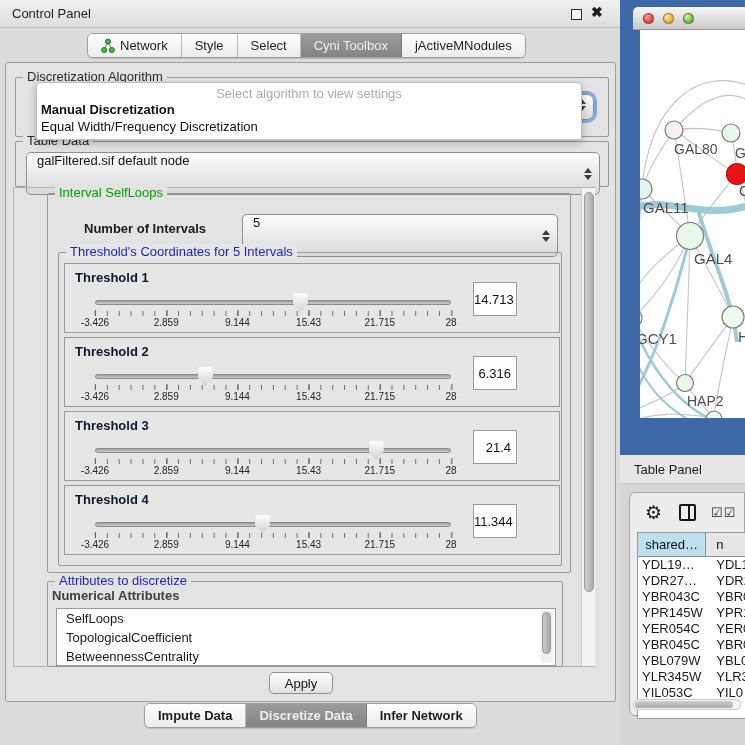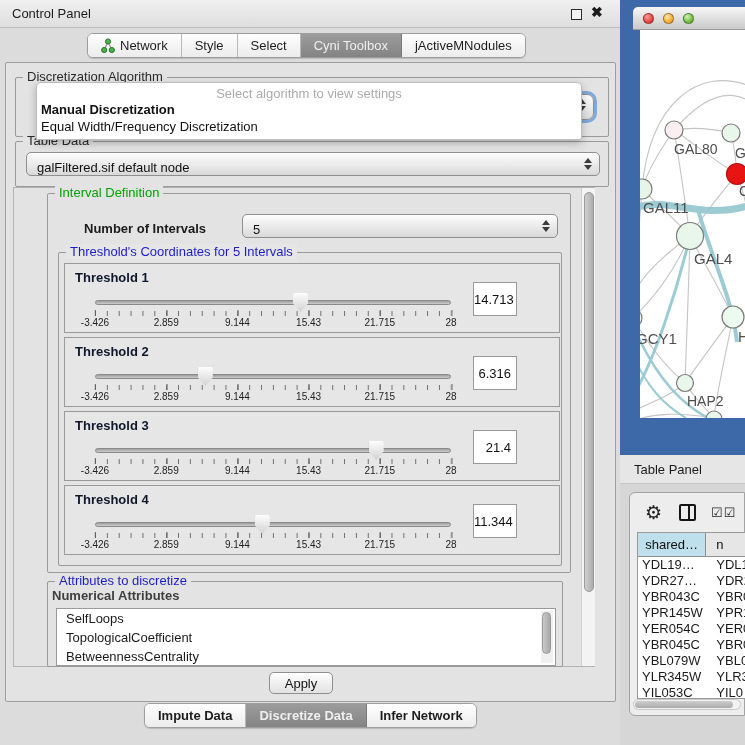--- a/index.html
+++ b/index.html
@@ -25,23 +25,23 @@
 
   .main-panel { left:5px; top:62px; width:611px; height:640px;
     border:1px solid #9E9E9E; background:#E3E3E3; border-radius:2px; }
 
   .groupbox { position:absolute; border:1px solid #9a9a9a; border-radius:2px; }
   .groupbox > .legend { position:absolute; top:-9px; left:7px; background:#E3E3E3;
     padding:0 4px; font-size:13px; color:#2a2a2a; }
   .legend.green { color:#00A300; }
   .legend.blue  { color:#1D1DC8; }
 
-  .combo { position:absolute; height:24px; border:1px solid #8f8f8f; border-radius:5px;
+  .combo { position:absolute; height:43px; border:1px solid #8f8f8f; border-radius:5px;
     background:linear-gradient(#FDFDFD,#D9D9D9); font-size:13px; color:#111;
-    display:flex; align-items:flex-end; padding-left:10px; }
+    display:flex; align-items:flex-start; padding-left:10px; }
   .combo .spin { position:absolute; right:7px; top:0; height:100%; display:flex;
     flex-direction:column; justify-content:center; gap:2px; }
   .combo .spin i { display:block; width:0; height:0; border-left:4px solid transparent; border-right:4px solid transparent; }
   .combo .spin .up { border-bottom:5px solid #3c3c3c; }
   .combo .spin .dn { border-top:5px solid #3c3c3c; }
 
   
   .popup { left:36px; top:82px; width:546px; height:58px; background:#FFFFFF;
     border:1px solid #BDBDBD; border-radius:5px 5px 2px 2px;
     box-shadow:0 3px 8px rgba(0,0,0,.25); z-index:50; }
@@ -100,21 +100,21 @@
   .tp-bar { left:620px; top:455px; width:125px; height:29px; background:#E6E6E6; border-bottom:1px solid #C6C6C6; }
   .tp-bar span { position:absolute; left:14px; top:7px; font-size:13px; color:#1c1c1c; }
   .tp-gap { left:620px; top:484px; width:125px; height:261px; background:#D6D6D6; }
   .tp-box { left:629px; top:492px; width:116px; height:224px; background:#EDEDED;
     border:1px solid #A3A3A3; border-radius:6px 0 0 6px; }
   .tp-toolbar { position:absolute; left:0; top:4px; width:100%; height:30px; display:flex; align-items:center; }
   .gear { font-size:19px; color:#1f1f1f; margin-left:15px; }
   .col-icon { width:17px; height:17px; border:2px solid #151515; border-radius:2px; margin-left:17px; position:relative; }
   .col-icon::after { content:""; position:absolute; left:50%; top:0; width:2px; height:100%; background:#151515; }
   .checks { font-size:13px; color:#1f1f1f; margin-left:15px; letter-spacing:1px; }
-  .tp-table { position:absolute; left:7px; top:39px; width:109px; height:167px; background:#fff; border:1px solid #9a9a9a; border-right:none; overflow:hidden; }
+  .tp-table { position:absolute; left:7px; top:39px; width:109px; height:187px; background:#fff; border:1px solid #9a9a9a; border-right:none; overflow:hidden; }
   .tp-head { display:flex; height:24px; }
   .tp-head .hc { font-size:13px; color:#111; border-right:1px solid #8f8f8f; border-bottom:1px solid #8f8f8f;
     display:flex; align-items:center; justify-content:center; }
   .tp-head .hc.c1 { width:69px; background:#BEDFEC; }
   .tp-head .hc.c2 { width:40px; background:#E6E6E6; justify-content:flex-start; padding-left:10px; }
   .tp-row { display:flex; height:16px; }
   .tp-row .c { font-size:13px; color:#1a1a1a; white-space:nowrap; overflow:hidden; }
   .tp-row .c.c1 { width:69px; padding-left:4px; }
   .tp-row .c.c2 { width:40px; padding-left:10px; }
   .hscroll { position:absolute; left:3px; top:206px; width:108px; height:11px; background:#F2F2F2; border:1px solid #C9C9C9; border-radius:6px; }
@@ -171,21 +171,21 @@
         </span>
     </div>
   </div>
 
   <div class="abs viewport" style="position:absolute; left:7px; top:124px;"></div>
   <div class="vscroll" style="position:absolute; left:575px; top:125px;">
     <div class="thumb"></div>
   </div>
 
   <div class="groupbox" style="left:41px; top:130px; width:524px; height:380px;">
-    <span class="legend green">Interval Definition</span>
+    <span class="legend green">Interval SelfLoops</span>
 
     <div style="position:absolute; left:36px; top:27px; font-size:13px; font-weight:bold; color:#1b1b1b;">Number of Intervals</div>
     <div class="combo" style="left:194px; top:20px; width:316px;">
       <span>5</span>
       <span class="spin">
           <i class="up"></i>
           <i class="dn"></i>
         </span>
     </div>
 

